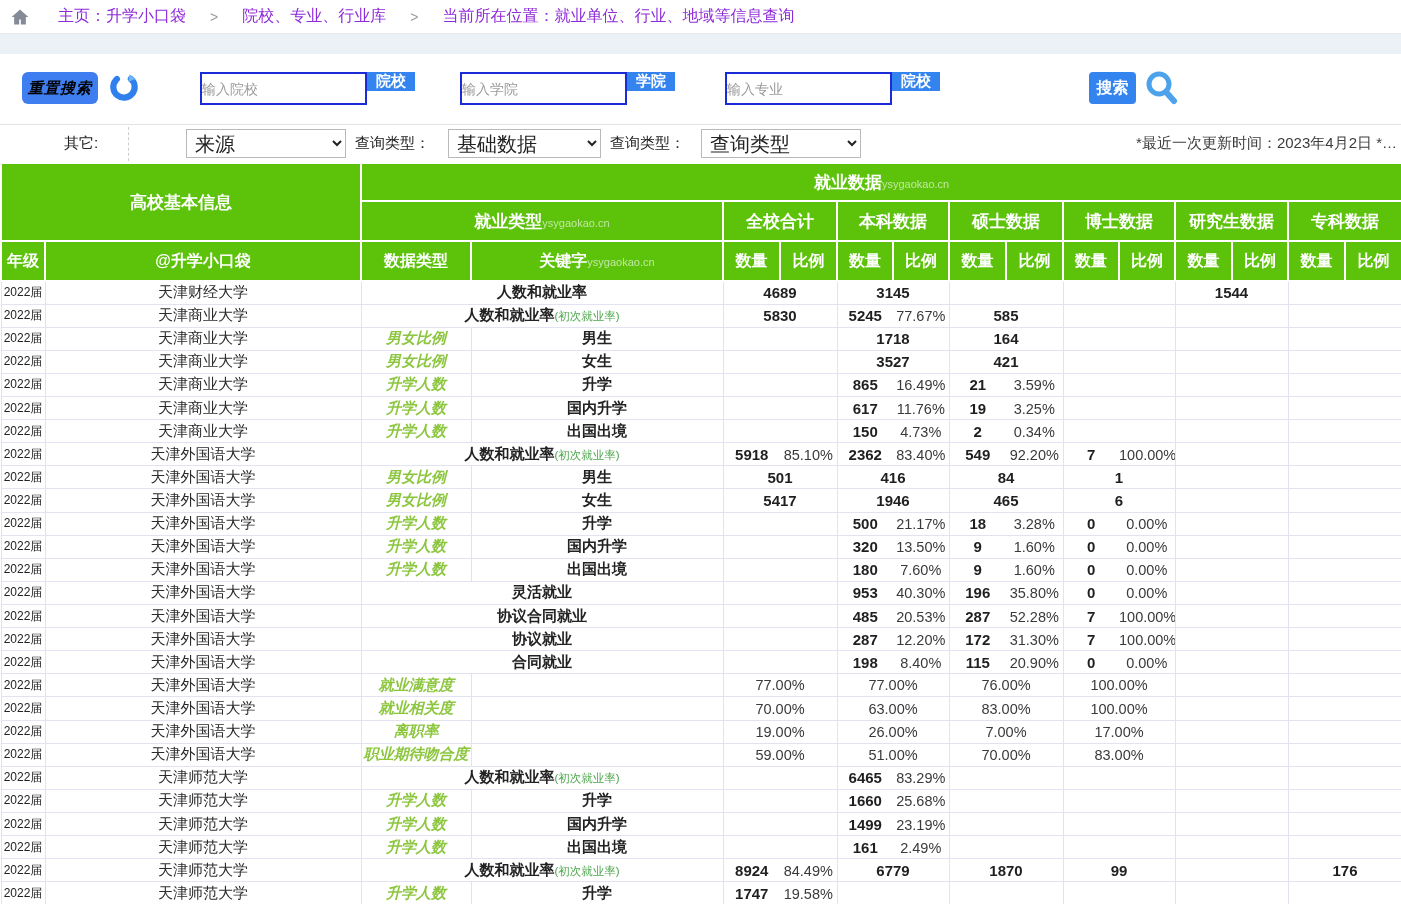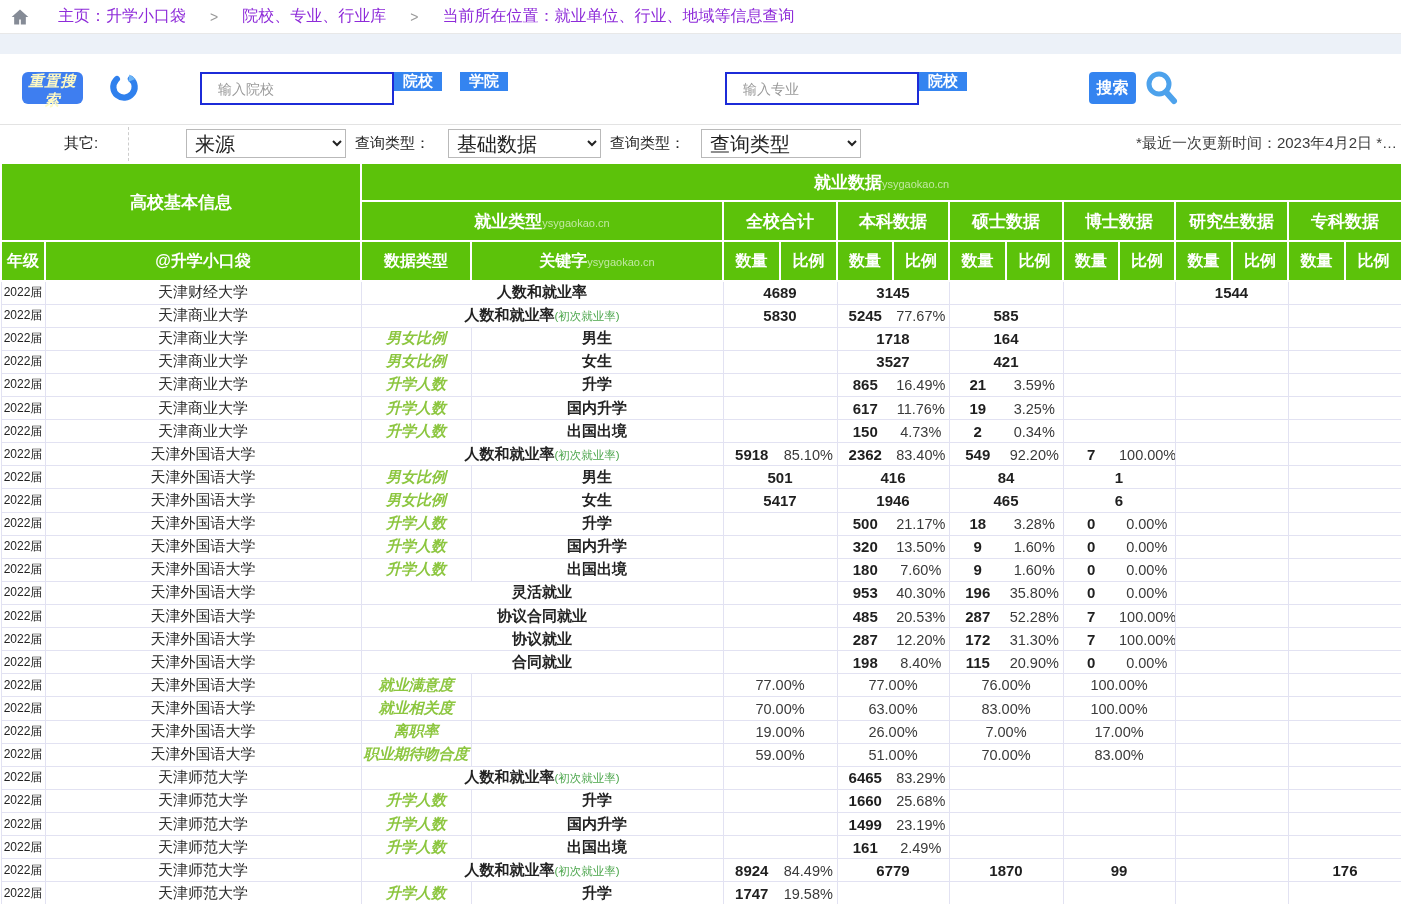--- a/index.html
+++ b/index.html
@@ -17,26 +17,26 @@
   
   .topbar{height:34px;display:flex;align-items:center;border-bottom:1px solid #e8e8e8;
     padding-left:8px;background:#fff;}
   .home-ic{width:20px;height:20px;margin:0 14px 0 2px;flex:0 0 auto;}
   .crumb{color:var(--purple);font-size:16px;margin:16px 14px;white-space:nowrap;}
   .crumb-sep{color:#999;font-size:14px;margin:0 10px;}
   
   .band{height:20px;background:#ecf1f8;}
   
   .searcharea{position:relative;height:70px;background:#fff;}
-  .btn-reset{position:absolute;left:22px;top:18px;width:61px;height:32px;background:#3e7ef0;
-    color:#fef9c3;border:none;border-radius:6px;font-size:15px;font-weight:700;font-style:italic;
+  .btn-reset{position:absolute;left:22px;top:18px;width:76px;height:32px;background:#3e7ef0;
+    color:#000000;border:none;border-radius:6px;font-size:15px;font-weight:700;font-style:italic;
     font-family:"Liberation Serif",serif;letter-spacing:1px;cursor:pointer;}
   .refresh{position:absolute;left:108px;top:17px;width:32px;height:32px;cursor:pointer;}
   .sgroup{position:absolute;top:18px;display:flex;}
-  .sgroup input{width:194px;height:33px;border:2px solid var(--inputborder);padding:0 16px;
+  .sgroup input{width:167px;height:33px;border:2px solid var(--inputborder);padding:0 0;
     font-size:14px;color:#333;outline:none;}
   .sgroup input::placeholder{color:#9a9a9a;}
   .sgroup .gbtn{width:48px;height:19px;background:var(--blue);color:#fff;border:none;
     font-size:15px;font-weight:700;cursor:pointer;}
   .g1{left:200px;} .g2{left:460px;} .g3{left:725px;}
   .btn-search{position:absolute;left:1089px;top:18px;width:47px;height:32px;background:var(--blue);
     color:#fff;border:none;border-radius:4px;font-size:16px;font-weight:700;cursor:pointer;}
   .mag{position:absolute;left:1143px;top:15px;width:38px;height:38px;cursor:pointer;}
   
   .filterrow{position:relative;height:38px;border-top:1px solid #e3e3e3;background:#fff;
@@ -97,20 +97,21 @@
   <svg class="refresh" viewBox="0 0 36 36">
     <circle cx="18" cy="18" r="12" fill="none" stroke="#2f80ed" stroke-width="7" stroke-dasharray="58 18" stroke-linecap="round" transform="rotate(-50 18 18)"></circle>
     <path d="M24 4 L31 9 L23 12 Z" fill="#6db4f5"></path>
   </svg>
 
   <div class="sgroup g1">
     <input type="text" placeholder="输入院校" style="">
     <button class="gbtn">院校</button>
   </div>
   <div class="sgroup g2">
+    <input type="text" placeholder="输入学院" style="">
     <button class="gbtn">学院</button>
   </div>
   <div class="sgroup g3">
     <input type="text" placeholder="输入专业" style="">
     <button class="gbtn">院校</button>
   </div>
 
   <button class="btn-search">搜索</button>
   <svg class="mag" viewBox="0 0 38 38">
     <circle cx="16" cy="15" r="10" fill="none" stroke="#4da2ec" stroke-width="5"></circle>

